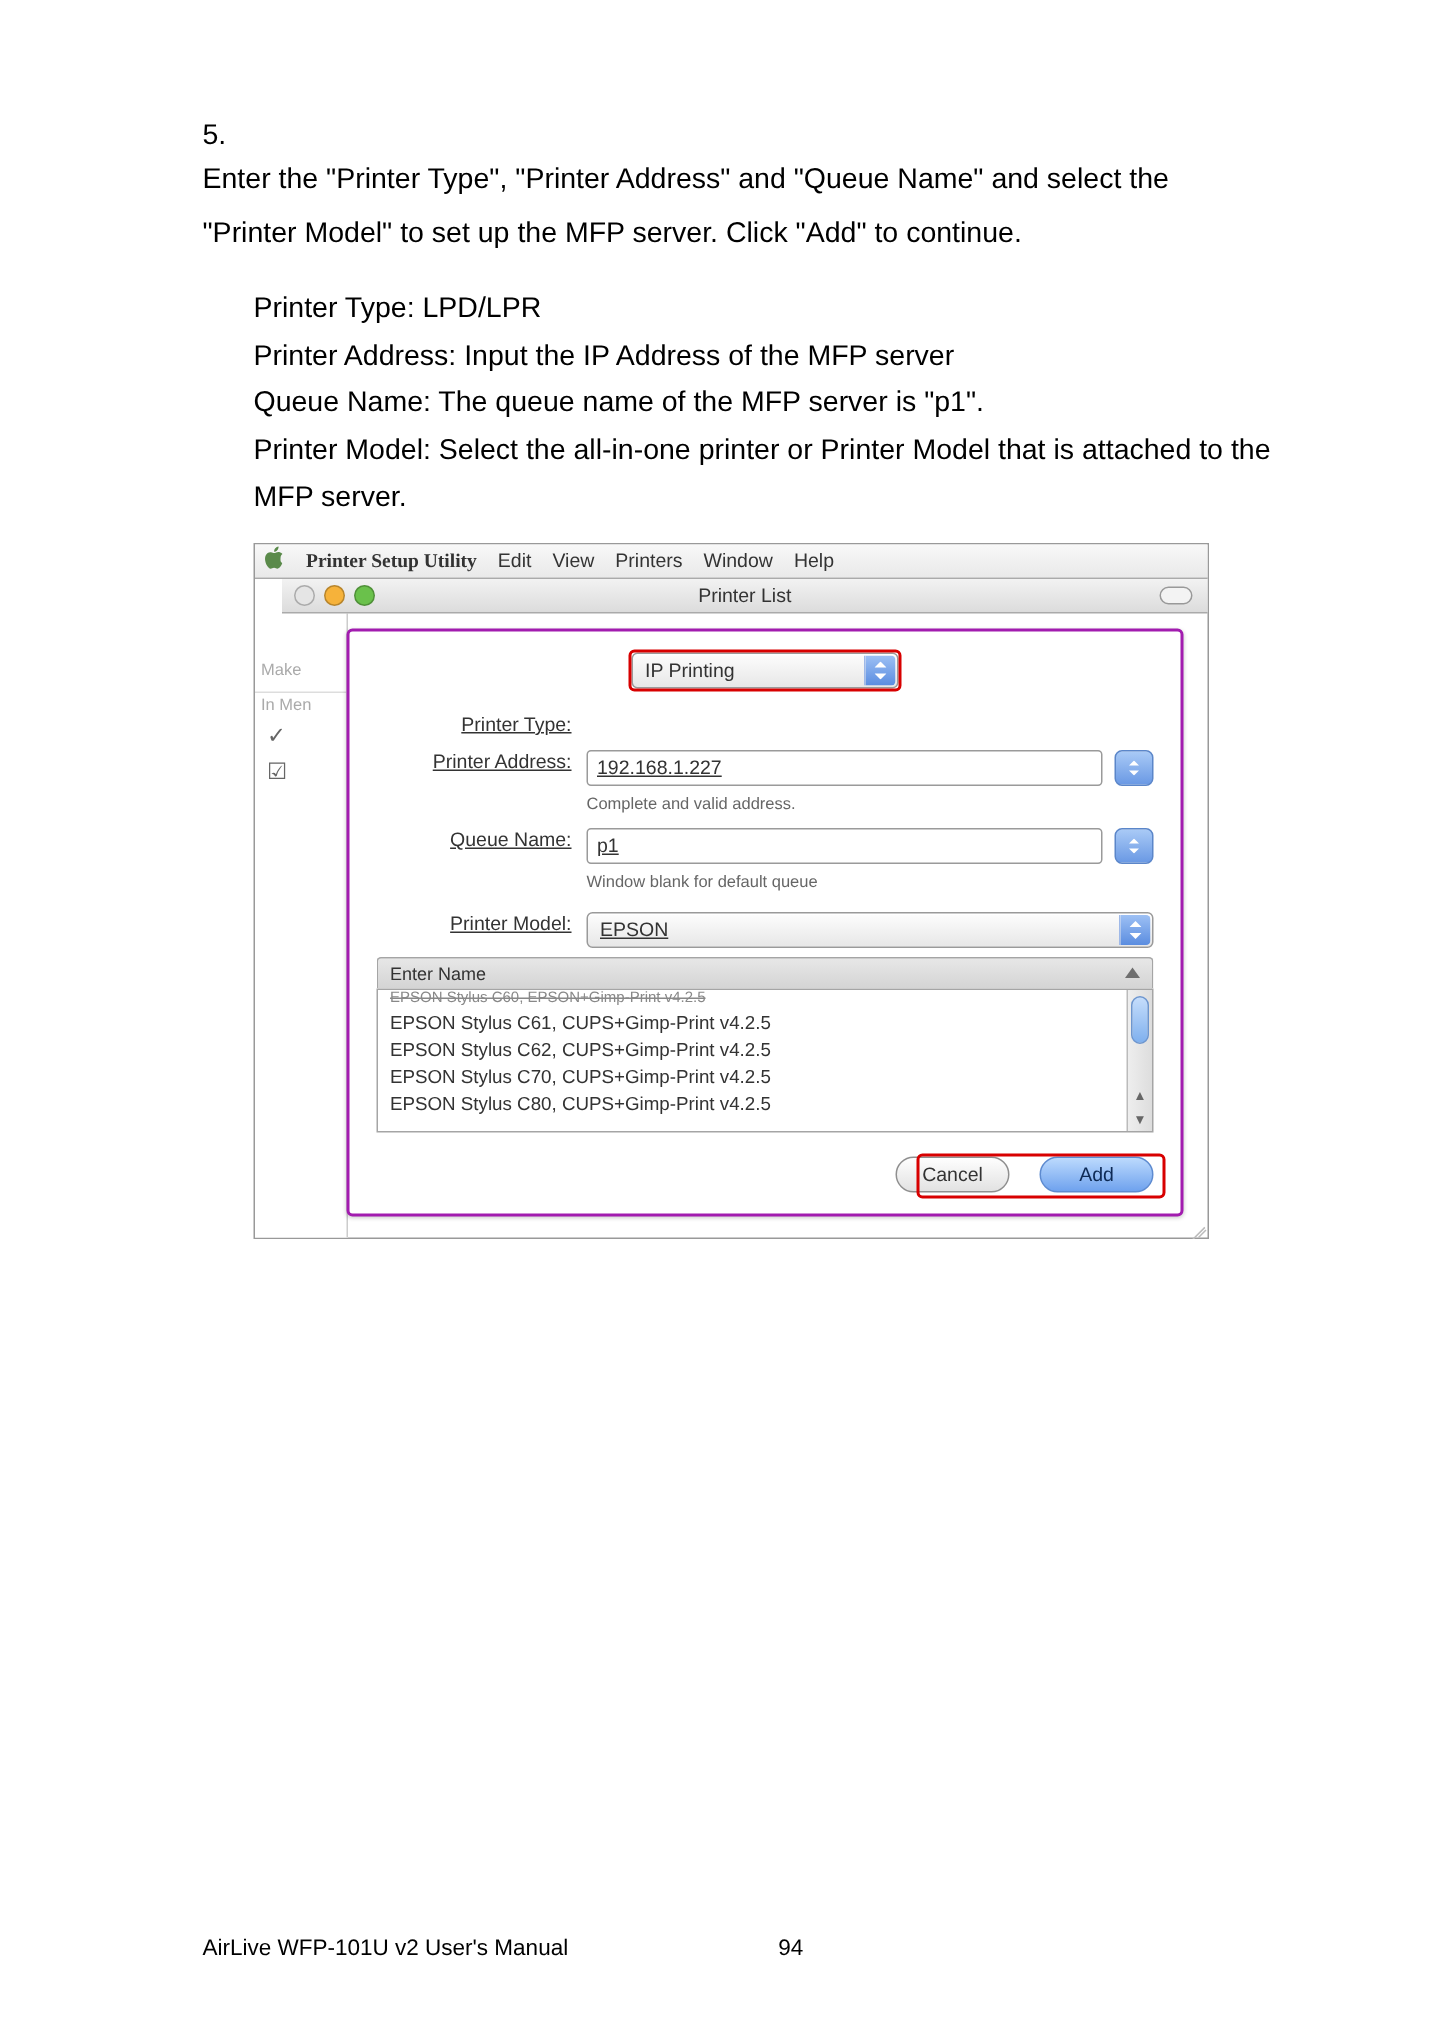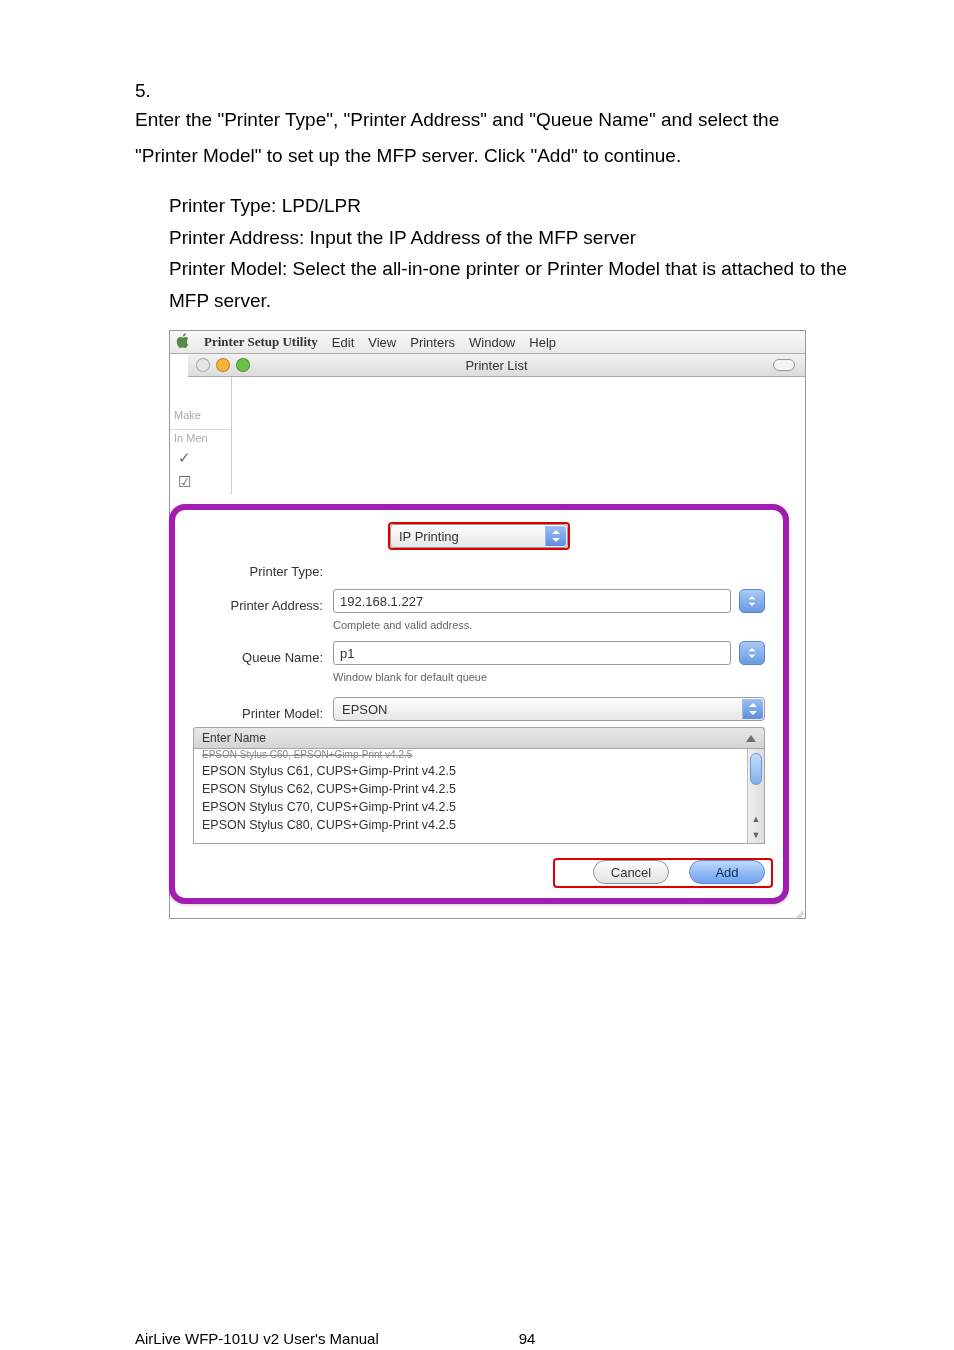--- a/index.html
+++ b/index.html
@@ -81,40 +81,40 @@
 .tl-dot.green { background: #6ac14b; }
 .tl-title {
   position: absolute; left: 0; right: 0; text-align: center;
   font-size: 13px;
 }
 .tl-pill {
   position: absolute; right: 10px; top: 5px;
   width: 20px; height: 10px; border: 1px solid #999; border-radius: 6px;
   background: #f3f3f3;
 }
-.body-row { display: flex; flex-direction: column; }
+.body-row { display: flex; }
 .side {
   width: 62px; background: #fff; border-right: 1px solid #ccc;
   padding-top: 30px; box-sizing: border-box;
 }
 .side-lines { border-top: 1px solid #ddd; margin-top: 6px; }
 .side-lbl { font-size: 11px; color: #aaa; padding: 2px 4px; }
 .side-chk { padding: 3px 8px; color: #666; font-size: 15px; }
 .sheet {
   flex: 1;
   background: #fff;
-  border: 6px solid #a21caf;
+  border: 2px solid #a21caf;
   margin: 10px 16px 14px -1px;
-  border-radius: 16px;
+  border-radius: 4px;
   box-shadow: 0 1px 3px rgba(0,0,0,.2);
   padding: 14px 18px 14px 18px;
   box-sizing: border-box;
 }
 .form-row {
-  display: flex; align-items: flex-end; margin-bottom: 6px;
+  display: flex; align-items: flex-start; margin-bottom: 6px; text-decoration: underline;
 }
 .form-row .lbl {
   width: 130px; text-align: right; padding-right: 10px; font-size: 13px;
 }
 .combo {
   flex: 1; display: flex; align-items: center;
   height: 22px;
   background: linear-gradient(#fdfdfd, #e7e7e7);
   border: 1px solid #9a9a9a; border-radius: 4px;
   padding: 0 8px; position: relative;
@@ -200,21 +200,21 @@
   background: linear-gradient(#bcdafd, #6fa2ee);
   border-color: #5e8bd0; color: #0e2a55;
 }
 .hl-red { position: relative; }
 .hl-red::after {
   content: ""; position: absolute; border: 2px solid #d80000;
 }
 .hl1::after { inset: -3px -3px -3px -3px; border-radius: 4px; }
 .hl2::after { inset: -2px -8px -4px 360px; border-radius: 4px; }
 .footer {
-  position: absolute; left: 135px; width: 700px; top: 1330px;
+  position: absolute; left: 135px; width: 700px; top: 1290px;
   font-size: 15px; color: #000; display: flex;
 }
 .footer .fn1 { }
 .footer .fn2 { margin-left: 140px; }
 .handle {
   position: absolute; right: -1px; bottom: -1px; width: 14px; height: 14px;
 }
 .handle::before, .handle::after {
   content: ""; position: absolute; background: #bbb; height: 1px;
 }
@@ -227,20 +227,21 @@
 
 <div class="page">
   <div>
     <span class="step-num">5.</span>
     <span class="step-body">Enter the "Printer Type", "Printer Address" and "Queue Name" and select the "Printer Model" to set up the MFP server. Click "Add" to continue.</span>
   </div>
 
   <div class="sub-block">
     <div>Printer Type: LPD/LPR</div>
     <div>Printer Address: Input the IP Address of the MFP server</div>
+    <div>Queue Name: The queue name of the MFP server is "p1".</div>
     <div>Printer Model: Select the all-in-one printer or Printer Model that is attached to the MFP server.</div>
   </div>
 
   <div class="screenshot body-wrap">
 
     <div class="menubar">
       <span class="apple">
         <svg viewBox="0 0 14 16" width="14" height="16">
             <path fill="#5a8a4a" d="M11 8c0-1.6 1.2-2.5 1.3-2.6C11.5 4.3 10.2 4 9.7 4c-1.1-.1-2.2.7-2.8.7-.6 0-1.5-.7-2.4-.6C3 4 1.9 4.8 1.3 6 0 8.3 1 11.6 2.2 13.3c.6.9 1.3 1.8 2.2 1.8.9 0 1.2-.6 2.3-.6 1.1 0 1.4.6 2.3.6.9 0 1.6-.9 2.2-1.7.7-1 1-2 .9-2.1-.1 0-1.1-.5-1.1-1.8zM9 2.6C9.5 2 9.8 1.1 9.7.3 9 .3 8 .9 7.5 1.5 7 2.1 6.7 3 6.8 3.8 7.6 3.8 8.5 3.2 9 2.6z"></path>
           </svg>

